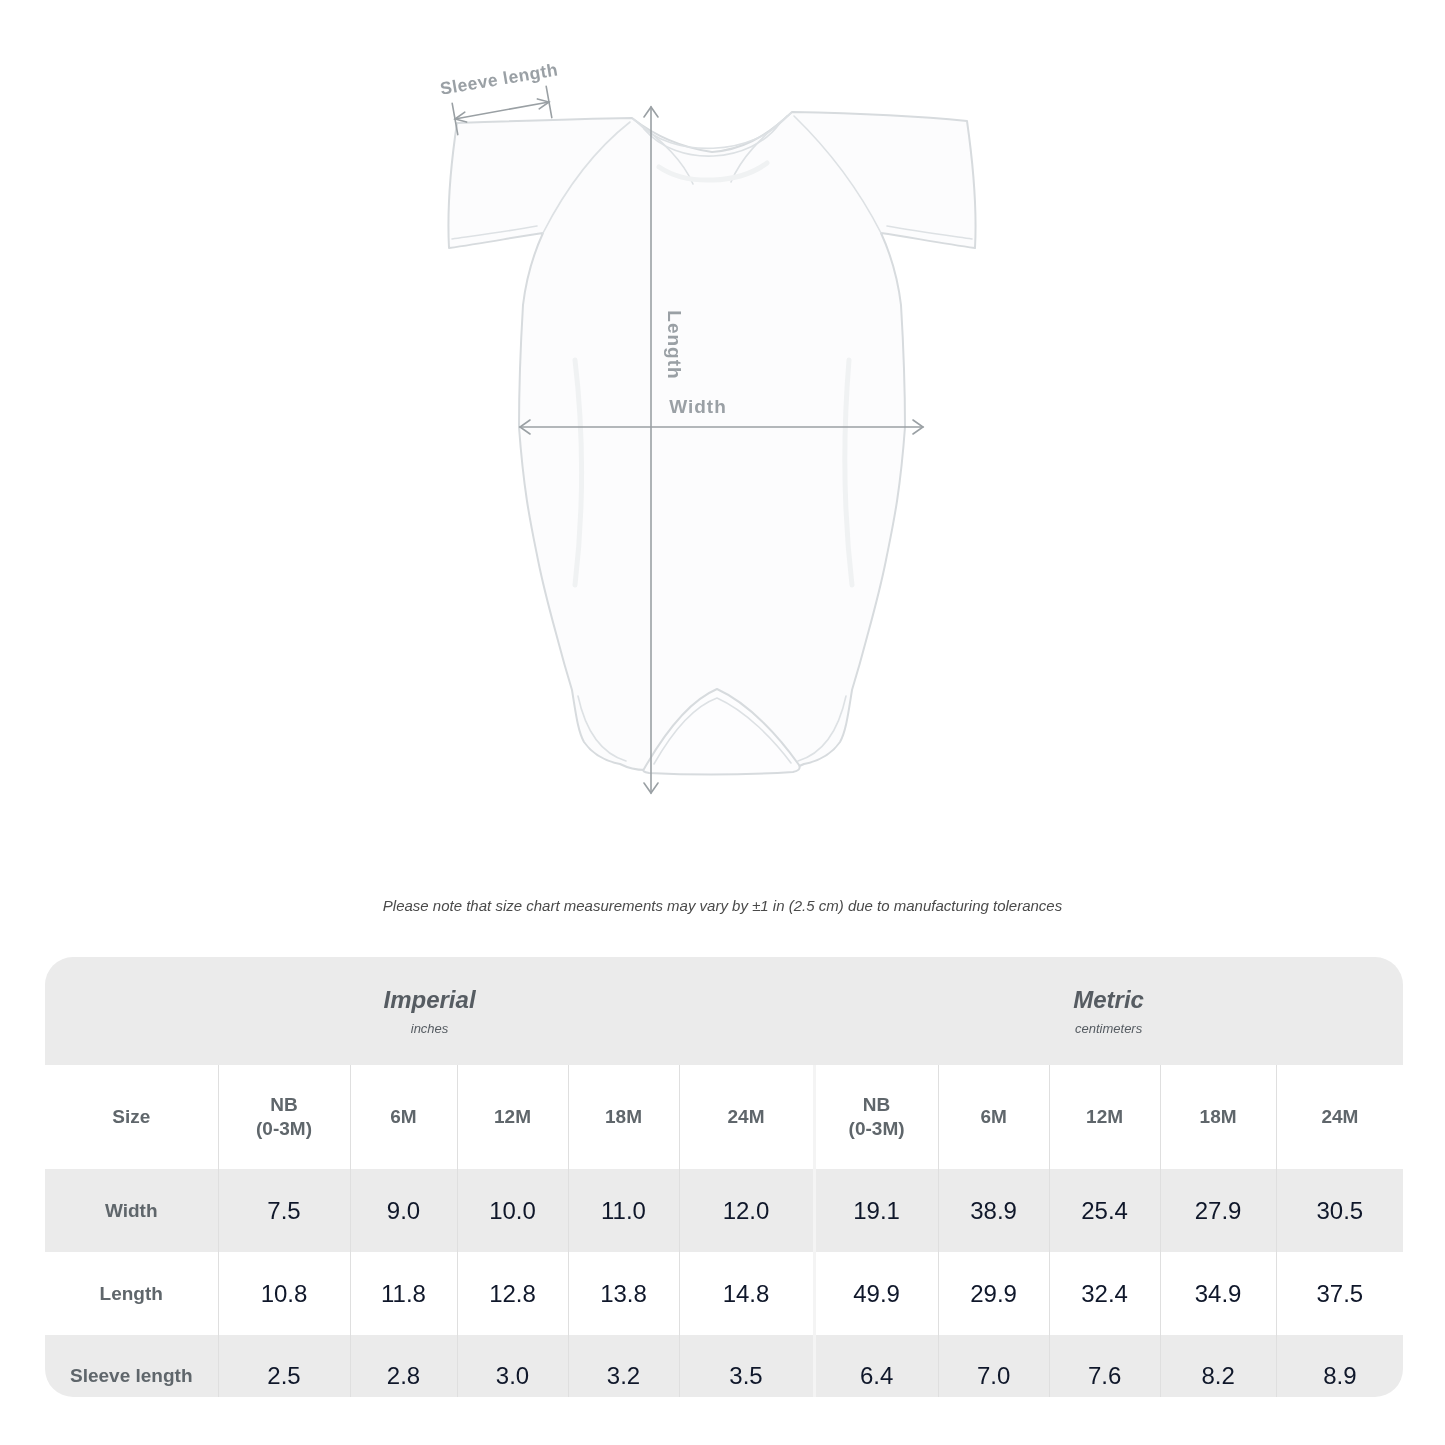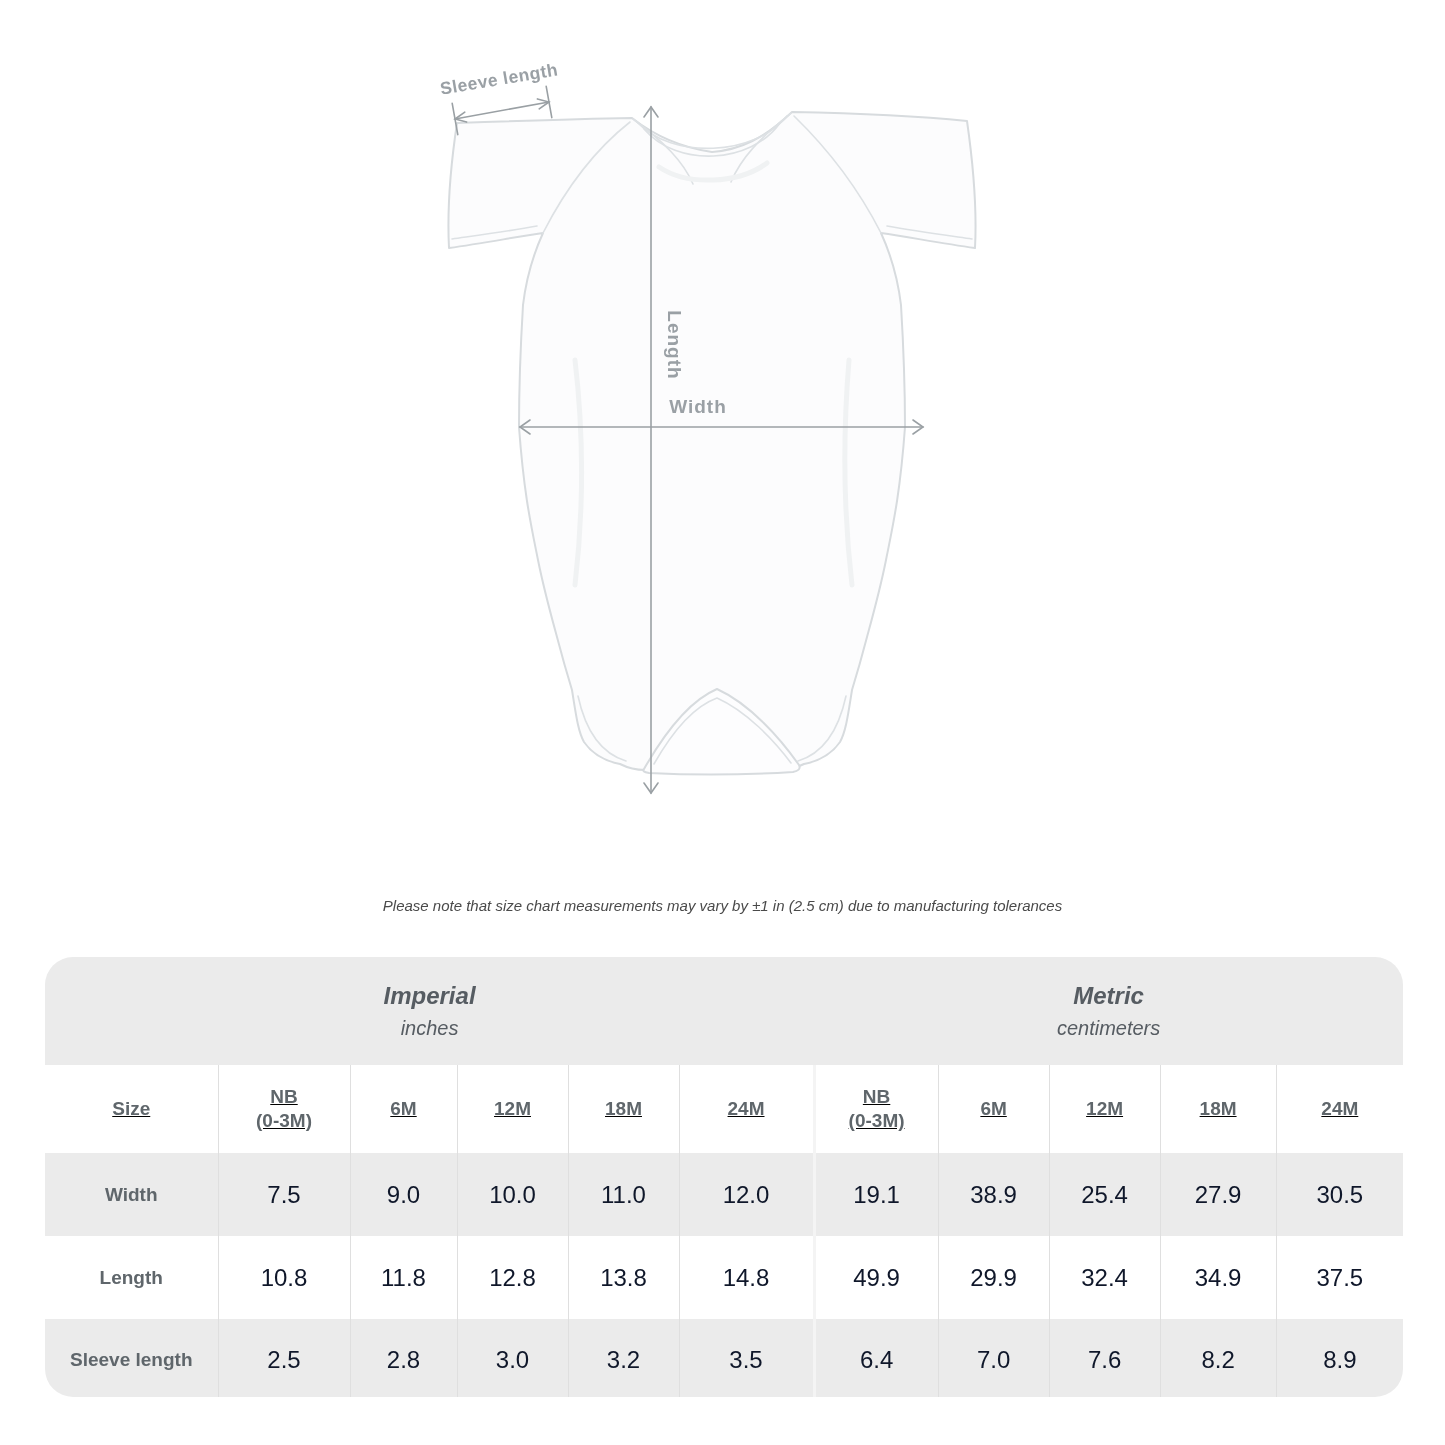--- a/index.html
+++ b/index.html
@@ -27,21 +27,21 @@
   }
   
   .size-table{
     position:absolute;left:45px;top:957px;width:1358px;height:440px;
     border-radius:28px;overflow:hidden;background:#ffffff;
   }
   .size-table table{width:100%;height:100%;border-collapse:collapse;table-layout:fixed;}
   .size-table td{vertical-align:middle;text-align:center;padding:0;}
   tr.band-row td{background:#ebebeb;}
   .band-name{font-size:24px;font-weight:bold;font-style:italic;color:#565c62;}
-  .band-unit{font-size:20px;font-style:italic;color:#565c62;margin-top:7px;}
+  .band-unit{font-size:13px;font-style:italic;color:#565c62;margin-top:7px;}
   tr.head-row td{
     background:#ffffff;font-size:19px;font-weight:bold;color:#5f666b;
     white-space:pre-line;line-height:1.25;
   }
   tr.data-row td{font-size:24px;color:#0f172a;}
   tr.data-row td.row-label{font-size:19px;font-weight:bold;color:#5f666b;}
   tr.data-row.shade td{background:#ebebeb;}
   tr.head-row td + td, tr.data-row td + td{border-left:1px solid #dfdfdf;}
   td.group-start{border-left:3px solid #f4f4f4 !important;}
 </style>
@@ -155,21 +155,21 @@
           <tr class="band-row" style="height:108px;margin-left:15px;">
         <td colspan="6">
           <div class="band-name">Imperial</div>
           <div class="band-unit">inches</div>
         </td>
         <td colspan="5">
           <div class="band-name">Metric</div>
           <div class="band-unit">centimeters</div>
         </td>
       </tr>
-      <tr class="head-row" style="height:88px;text-decoration:underline;">
+      <tr class="head-row" style="height:104px;">
         <td>Size</td>
         <td>NB
 (0-3M)</td>
         <td>6M</td>
         <td>12M</td>
         <td>18M</td>
         <td>24M</td>
         <td class="group-start">NB
 (0-3M)</td>
         <td>6M</td>

